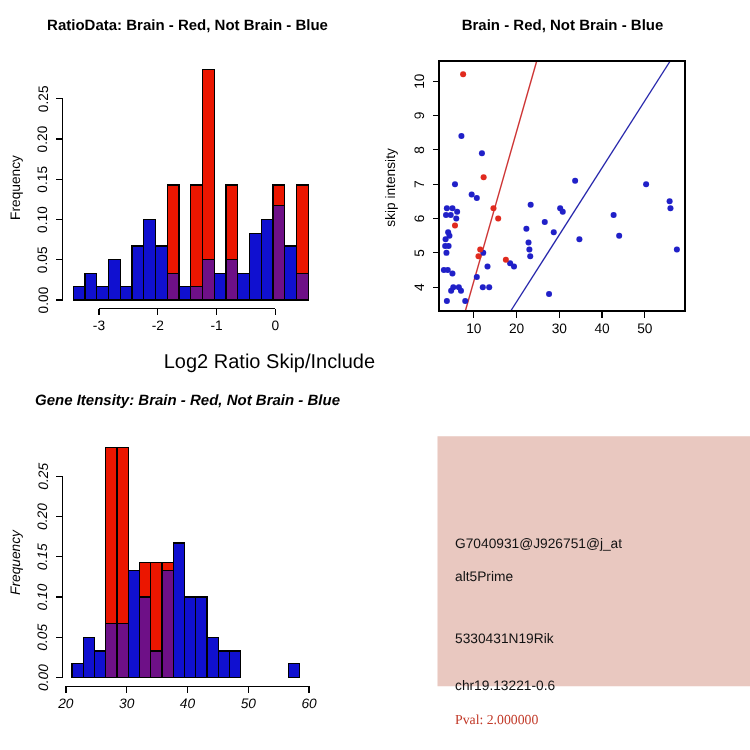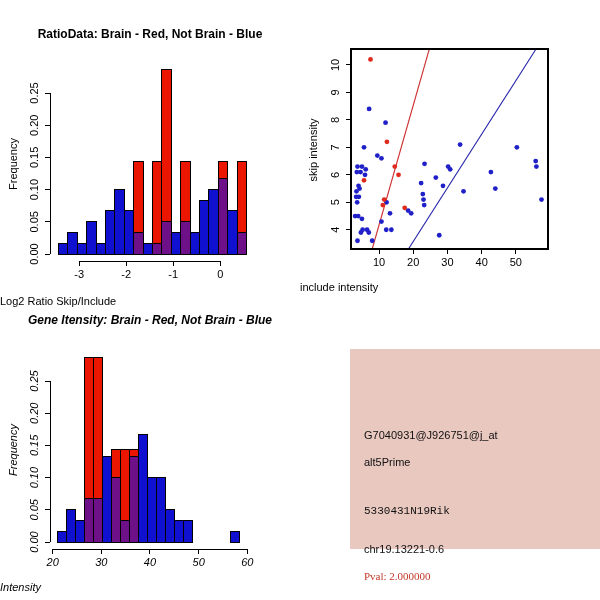--- a/index.html
+++ b/index.html
@@ -1,35 +1,35 @@
 <!DOCTYPE html>
 <html><head>
 <meta charset="utf-8">
 <style>
   html,body{margin:0;padding:0;background:#fff;}
   .canvas{position:relative;width:600px;height:600px;background:#ffffff;
           font-family:"Liberation Sans", sans-serif;overflow:hidden;}
   .panel{position:absolute;width:300px;height:300px;}
   .ptitle{position:absolute;top:13px;left:0;width:300px;text-align:center;
           font-weight:bold;font-size:12px;color:#000;letter-spacing:0px;white-space:nowrap;}
-  .xlab{position:absolute;top:281px;left:0;width:300px;text-align:left;
-        font-size:11px;color:#000;}
+  .xlab{position:absolute;top:281px;left:0;width:300px;text-align:right;
+        font-size:16px;color:#000;}
   .ylab{position:absolute;left:13px;top:150px;transform:translate(-50%,-50%) rotate(-90deg);
         font-size:11px;color:#000;white-space:nowrap;}
   svg.plot{position:absolute;left:0;top:0;}
   .info-box{position:absolute;left:50px;top:49px;width:236px;height:200px;padding-left:16px;}
   .info-line{position:absolute;left:14px;font-size:11px;color:#111;white-space:nowrap;}
-  .il0{top:80px;} .il1{top:107px;} .il2{top:156px;font-family:Liberation Mono, monospace;} .il3{top:194px;} .il4{top:221px;font-family:Liberation Serif, serif;}
+  .il0{top:80px;} .il1{top:107px;} .il2{top:156px;} .il3{top:194px;} .il4{top:221px;font-family:Liberation Serif, serif;}
 </style>
 </head>
 <body>
 
 <div class="canvas">
 
-  <div class="panel" style="left:0;top:14px;">
+  <div class="panel" style="left:0;top:0;">
     <div class="ptitle">RatioData: Brain - Red, Not Brain - Blue</div>
     <div class="ylab">Frequency</div>
     <svg class="plot" id="svg-hist0" width="300" height="300">
         <rect x="58.520383693045574" y="229.052" width="9.400479616306939" height="10.948000000000008" fill="#1010D0" stroke="#000000" stroke-width="1" shape-rendering="crispEdges"></rect>
         <rect x="67.92086330935251" y="218.748" width="9.400479616306967" height="21.25200000000001" fill="#1010D0" stroke="#000000" stroke-width="1" shape-rendering="crispEdges"></rect>
         <rect x="77.32134292565948" y="229.052" width="9.400479616306967" height="10.948000000000008" fill="#1010D0" stroke="#000000" stroke-width="1" shape-rendering="crispEdges"></rect>
         <rect x="86.72182254196645" y="207.8" width="9.400479616306939" height="32.19999999999999" fill="#1010D0" stroke="#000000" stroke-width="1" shape-rendering="crispEdges"></rect>
         <rect x="96.12230215827338" y="229.052" width="9.400479616306953" height="10.948000000000008" fill="#1010D0" stroke="#000000" stroke-width="1" shape-rendering="crispEdges"></rect>
         <rect x="105.52278177458034" y="196.852" width="9.400479616306953" height="43.147999999999996" fill="#1010D0" stroke="#000000" stroke-width="1" shape-rendering="crispEdges"></rect>
         <rect x="114.92326139088729" y="175.6" width="9.400479616306953" height="64.4" fill="#1010D0" stroke="#000000" stroke-width="1" shape-rendering="crispEdges"></rect>
@@ -78,20 +78,21 @@
         <text x="38" y="143.4" font-family="&quot;Liberation Sans&quot;, sans-serif" font-size="11px" fill="#000" text-anchor="middle" transform="rotate(-90 38 143.4)">0.15</text>
         <line x1="50" y1="111.19999999999999" x2="45" y2="111.19999999999999" stroke="#000000" stroke-width="1" shape-rendering="crispEdges"></line>
         <text x="38" y="111.19999999999999" font-family="&quot;Liberation Sans&quot;, sans-serif" font-size="11px" fill="#000" text-anchor="middle" transform="rotate(-90 38 111.19999999999999)">0.20</text>
         <line x1="50" y1="79" x2="45" y2="79" stroke="#000000" stroke-width="1" shape-rendering="crispEdges"></line>
         <text x="38" y="79" font-family="&quot;Liberation Sans&quot;, sans-serif" font-size="11px" fill="#000" text-anchor="middle" transform="rotate(-90 38 79)">0.25</text>
       </svg>
     <div class="xlab">Log2 Ratio Skip/Include</div>
   </div>
 
   <div class="panel" style="left:300px;top:0;">
+    <div class="ptitle">Brain - Red, Not Brain - Blue</div>
     <div class="ylab">skip intensity</div>
     <svg class="plot" id="svg-scatter" width="300" height="300">
         <line x1="72.20486111111111" y1="249" x2="129.32118055555554" y2="49" stroke="#CD3333" stroke-width="1.1"></line>
         <line x1="108.45833333333334" y1="249" x2="236.02951388888889" y2="49" stroke="#2222AA" stroke-width="1.1"></line>
         <circle cx="69.12673611111111" cy="108.89010989010987" r="2.4" fill="#2020C8"></circle>
         <circle cx="85.54340277777777" cy="122.62637362637362" r="2.4" fill="#2020C8"></circle>
         <circle cx="63.99652777777777" cy="147.35164835164835" r="2.4" fill="#2020C8"></circle>
         <circle cx="160.10243055555554" cy="144.60439560439562" r="2.4" fill="#2020C8"></circle>
         <circle cx="216.87673611111111" cy="147.35164835164835" r="2.4" fill="#2020C8"></circle>
         <circle cx="77.33506944444444" cy="155.5934065934066" r="2.4" fill="#2020C8"></circle>
@@ -167,21 +168,20 @@
         <text x="39" y="174.82417582417582" font-family="&quot;Liberation Sans&quot;, sans-serif" font-size="11px" fill="#000" text-anchor="middle" transform="rotate(-90 39 174.82417582417582)">6</text>
         <line x1="51" y1="147.35164835164835" x2="46" y2="147.35164835164835" stroke="#000000" stroke-width="1" shape-rendering="crispEdges"></line>
         <text x="39" y="147.35164835164835" font-family="&quot;Liberation Sans&quot;, sans-serif" font-size="11px" fill="#000" text-anchor="middle" transform="rotate(-90 39 147.35164835164835)">7</text>
         <line x1="51" y1="119.87912087912088" x2="46" y2="119.87912087912088" stroke="#000000" stroke-width="1" shape-rendering="crispEdges"></line>
         <text x="39" y="119.87912087912088" font-family="&quot;Liberation Sans&quot;, sans-serif" font-size="11px" fill="#000" text-anchor="middle" transform="rotate(-90 39 119.87912087912088)">8</text>
         <line x1="51" y1="92.4065934065934" x2="46" y2="92.4065934065934" stroke="#000000" stroke-width="1" shape-rendering="crispEdges"></line>
         <text x="39" y="92.4065934065934" font-family="&quot;Liberation Sans&quot;, sans-serif" font-size="11px" fill="#000" text-anchor="middle" transform="rotate(-90 39 92.4065934065934)">9</text>
         <line x1="51" y1="64.93406593406593" x2="46" y2="64.93406593406593" stroke="#000000" stroke-width="1" shape-rendering="crispEdges"></line>
         <text x="39" y="64.93406593406593" font-family="&quot;Liberation Sans&quot;, sans-serif" font-size="11px" fill="#000" text-anchor="middle" transform="rotate(-90 39 64.93406593406593)">10</text>
       </svg>
-    <div class="xlab">include intensity</div>
   </div>
 
   <div class="panel" style="left:0;top:300px;font-style:italic;">
     <div class="ptitle">Gene Itensity: Brain - Red, Not Brain - Blue</div>
     <div class="ylab">Frequency</div>
     <svg class="plot" id="svg-hist1" width="300" height="300">
         <rect x="57.56738644825019" y="231.052" width="8.99975179945396" height="10.948000000000008" fill="#1010D0" stroke="#000000" stroke-width="1" shape-rendering="crispEdges"></rect>
         <rect x="66.56713824770415" y="209.8" width="8.99975179945396" height="32.19999999999999" fill="#1010D0" stroke="#000000" stroke-width="1" shape-rendering="crispEdges"></rect>
         <rect x="75.56689004715811" y="220.748" width="8.99975179945396" height="21.25200000000001" fill="#1010D0" stroke="#000000" stroke-width="1" shape-rendering="crispEdges"></rect>
         <rect x="84.56664184661207" y="57.816" width="8.999751799453946" height="184.184" fill="#EB1600" stroke="#000000" stroke-width="1" shape-rendering="crispEdges"></rect>
@@ -225,21 +225,20 @@
         <text x="38" y="209.8" font-family="&quot;Liberation Sans&quot;, sans-serif" font-size="11px" fill="#000" text-anchor="middle" transform="rotate(-90 38 209.8)">0.05</text>
         <line x1="50" y1="177.6" x2="45" y2="177.6" stroke="#000000" stroke-width="1" shape-rendering="crispEdges"></line>
         <text x="38" y="177.6" font-family="&quot;Liberation Sans&quot;, sans-serif" font-size="11px" fill="#000" text-anchor="middle" transform="rotate(-90 38 177.6)">0.10</text>
         <line x1="50" y1="145.4" x2="45" y2="145.4" stroke="#000000" stroke-width="1" shape-rendering="crispEdges"></line>
         <text x="38" y="145.4" font-family="&quot;Liberation Sans&quot;, sans-serif" font-size="11px" fill="#000" text-anchor="middle" transform="rotate(-90 38 145.4)">0.15</text>
         <line x1="50" y1="113.19999999999999" x2="45" y2="113.19999999999999" stroke="#000000" stroke-width="1" shape-rendering="crispEdges"></line>
         <text x="38" y="113.19999999999999" font-family="&quot;Liberation Sans&quot;, sans-serif" font-size="11px" fill="#000" text-anchor="middle" transform="rotate(-90 38 113.19999999999999)">0.20</text>
         <line x1="50" y1="81" x2="45" y2="81" stroke="#000000" stroke-width="1" shape-rendering="crispEdges"></line>
         <text x="38" y="81" font-family="&quot;Liberation Sans&quot;, sans-serif" font-size="11px" fill="#000" text-anchor="middle" transform="rotate(-90 38 81)">0.25</text>
       </svg>
-    <div class="xlab">Intensity</div>
   </div>
 
   <div class="panel" style="left:300px;top:300px;">
     <div class="info-box" id="info-box" style="background: rgb(233, 200, 192);">
       <div class="info-line il0">G7040931@J926751@j_at</div>
       <div class="info-line il1">alt5Prime</div>
       <div class="info-line il2">5330431N19Rik</div>
       <div class="info-line il3">chr19.13221-0.6</div>
       <div class="info-line il4" id="pval-line" style="color: rgb(194, 59, 42);">Pval: 2.000000</div>
     </div>

